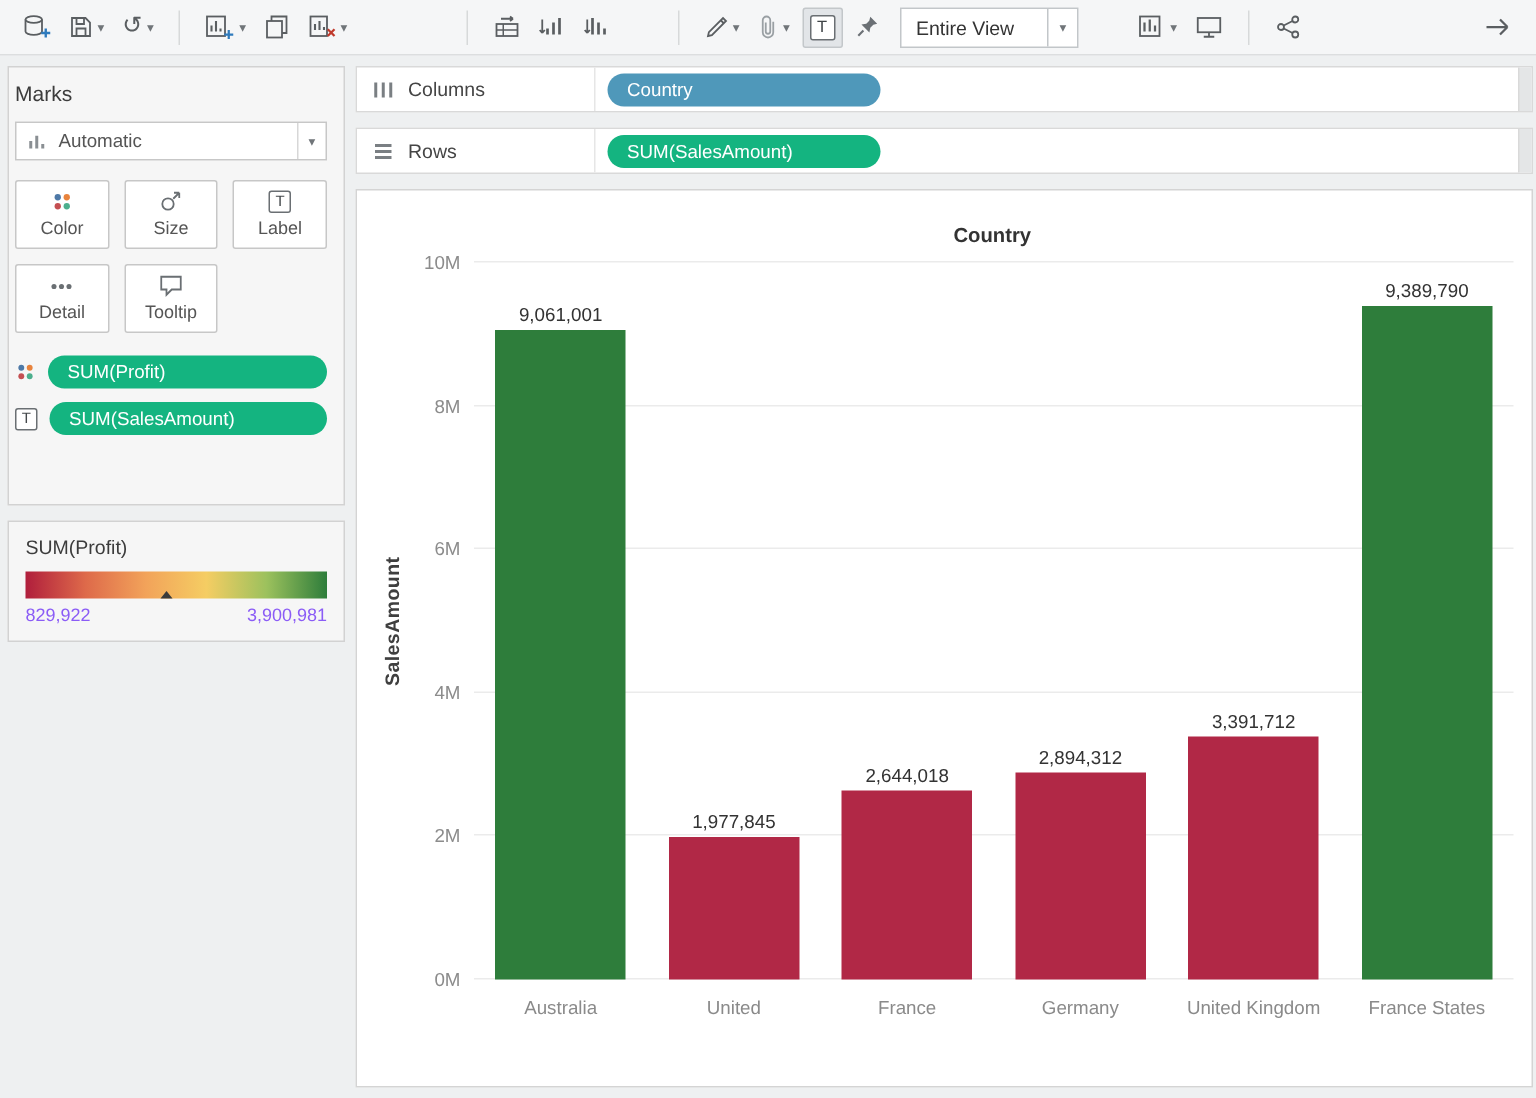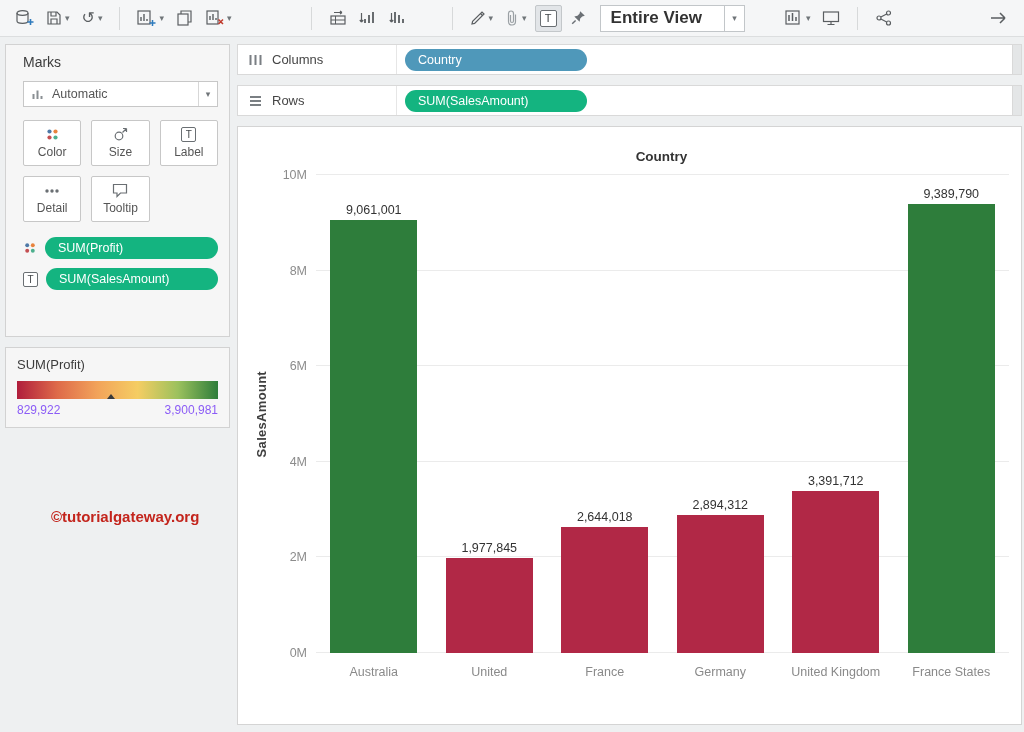--- a/index.html
+++ b/index.html
@@ -13,33 +13,33 @@
     justify-content:center; gap:3px; border-radius:2px; color:#5a5e61; cursor:default; }
   .tbtn.active { background:#e2e5e8; border:1px solid #c3c7ca; }
   .caret { font-size:9px; color:#707579; line-height:1; }
   .glyph { font-size:16px; line-height:1; color:#5a5e61; }
   .vsep { width:1px; height:23px; background:#d7d9da; margin:0 9px; }
   .gap-lg { width:58px; } .gap-md { width:24px; }
   .tlabel { width:17px; height:17px; border:1px solid #6a6f73; border-radius:2px;
     display:flex; align-items:center; justify-content:center; font-size:11px; color:#3f4447; background:#fff; }
   .view-select { height:27px; background:#fff; border:1px solid #c2c6c9; display:flex;
     align-items:center; margin:0 4px; }
-  .view-select .vtext { font-size:17px; color:#333; padding:0 22px 0 10px;font-weight:bold; }
+  .view-select .vtext { font-size:13px; color:#333; padding:0 22px 0 10px; }
   .view-select .vcaret { width:20px; align-self:stretch; border-left:1px solid #c2c6c9;
     display:flex; align-items:center; justify-content:center; }
   .push-right { flex:1; }
 
   
   .main { display:flex; gap:7px; padding:7px 2px 6px 5px; height:694px; }
   .left-col { width:225px; flex:none; display:flex; flex-direction:column; }
   .right-col { flex:1; display:flex; flex-direction:column; min-width:0; }
 
   
   .card { background:#f6f6f6; border:1px solid #d2d2d2; }
-  .marks-card { padding:9px 11px 46px 17px; }
+  .marks-card { padding:9px 11px 46px 4px; }
   .marks-title { font-size:14px; color:#3c3c3c; margin-bottom:11px; }
   .mark-type { height:26px; background:#fff; border:1px solid #c7c7c7; display:flex;
     align-items:center; padding-left:7px; margin-bottom:13px; }
   .mark-type .mt-text { flex:1; font-size:12.5px; color:#555; padding-left:7px; }
   .mark-type .mt-caret { width:19px; align-self:stretch; border-left:1px solid #d7d7d7;
     display:flex; align-items:center; justify-content:center; }
   .marks-grid { display:grid; grid-template-columns:repeat(3,1fr); gap:10px; }
   .mark-btn { background:#fff; border:1px solid #c7c7c7; border-radius:2px; height:46px;
     display:flex; flex-direction:column; align-items:center; justify-content:center;
     gap:3px; font-size:12px; color:#555; }
@@ -301,21 +301,20 @@
       <div class="legend-title">SUM(Profit)</div>
       <div class="legend-gradient" style="background: linear-gradient(to right, rgb(176, 30, 60), rgb(222, 106, 74), rgb(242, 163, 90), rgb(245, 205, 99), rgb(156, 193, 93), rgb(46, 125, 59));">
         <div class="legend-marker" style="left: 47%;"></div>
       </div>
       <div class="legend-labels">
         <span>829,922</span>
         <span>3,900,981</span>
       </div>
     </div>
 
-    <div class="watermark" style="color: rgb(195, 37, 29);">©tutorialgateway.org</div>
   </div>
 
   <div class="right-col">
 
     <div class="shelf">
       <div class="shelf-label">
         <svg width="15" height="14" viewBox="0 0 15 14">
             <path d="M2.5 2v10M7.5 2v10M12.5 2v10" stroke="#7a7f83" stroke-width="2"></path>
           </svg>
         <span>Columns</span>

